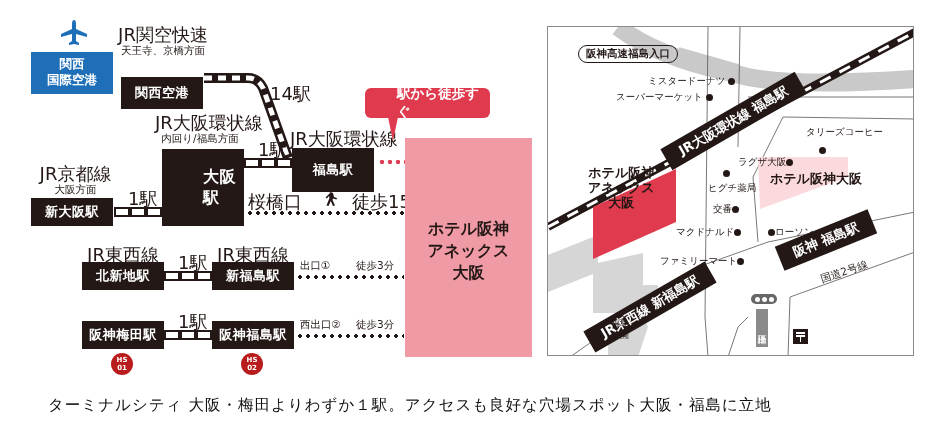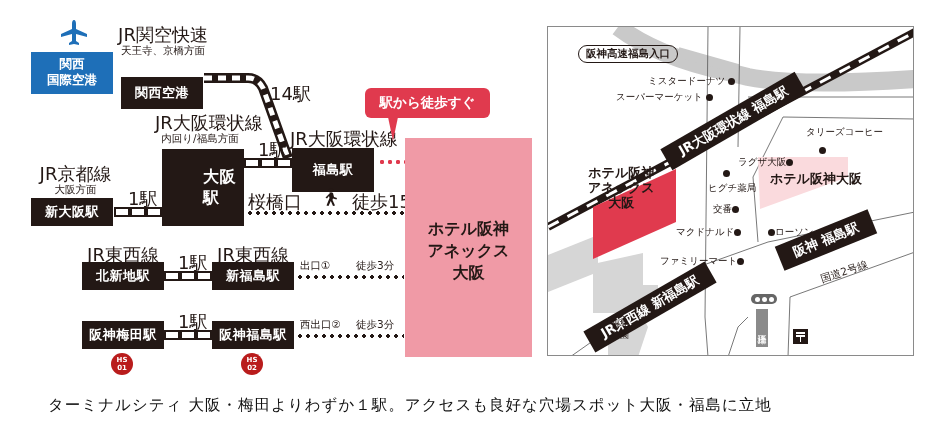--- a/index.html
+++ b/index.html
@@ -58,21 +58,21 @@
       <i></i>
       <i></i>
       <i></i>
     </div>
   <div class="lbl" style="left:258px;top:142px;">1駅</div>
 
   <div class="lbl" style="left:290px;top:131px;">JR大阪環状線</div>
   <div class="stn" style="left:292px;top:148px;width:82px;height:44px;text-align:center;">福島駅</div>
   <div class="dots red" style="left:378px;top:160px;width:28px;"></div>
 
-  <div class="abs" style="left:365px;top:88px;width:125px;height:30px;background:#e03a4e;border-radius:6px;color:#fff;font-size:13.5px;font-weight:bold;display:flex;align-items:center;justify-content:center;">
+  <div class="abs" style="left:365px;top:88px;width:125px;height:30px;background:#e03a4e;border-radius:6px;color:#fff;font-size:13.5px;font-weight:bold;display:flex;align-items:center;justify-content:flex-start;padding-left:32px;">
     <span>駅から徒歩すぐ</span>
   </div>
   <div class="abs" style="left:388px;top:117px;width:0;height:0;border-left:5px solid transparent;border-right:5px solid transparent;border-top:24px solid #e03a4e;"></div>
 
   <div class="lbl" style="left:38px;top:166px;width:75px;">JR京都線</div>
   <div class="lbl sm" style="left:38px;top:182px;width:75px;">大阪方面</div>
   <div class="stn" style="left:31px;top:198px;width:82px;height:28px;">新大阪駅</div>
   <div class="rail" style="left:114px;top:207px;width:48px;">
       <i></i>
       <i></i>

